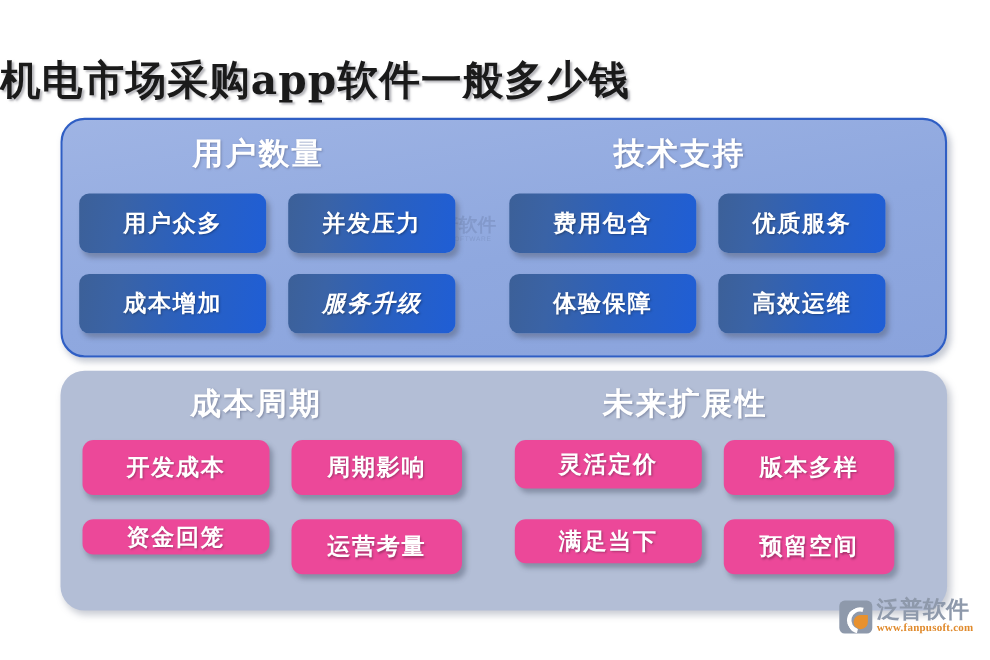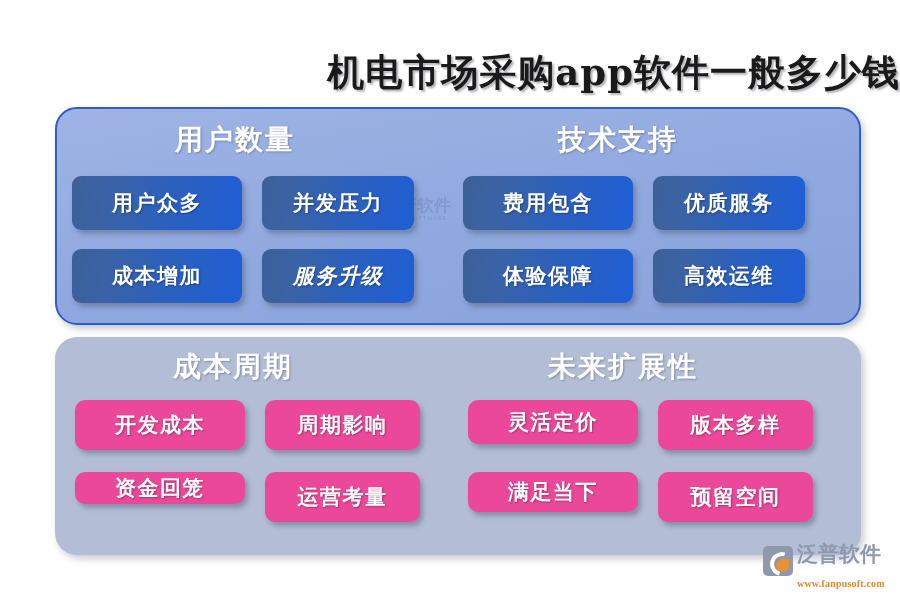--- a/index.html
+++ b/index.html
@@ -21,21 +21,21 @@
     height: 600px;
     background: #ffffff;
   }
 
   
   .page-title {
     position: absolute;
     left: 0;
     top: 48px;
     width: 900px;
-    text-align: right;
+    text-align: left;
     font-family: "DejaVu Serif", "Liberation Serif", serif;
     font-size: 37px;
     font-weight: 700;
     letter-spacing: 1px;
     color: #1a1a1a;
     text-shadow: 2px 2px 2px rgba(120,120,130,0.55);
     white-space: nowrap;
   }
 
   
@@ -231,21 +231,21 @@
     color: #8e99ab;
     font-family: "DejaVu Sans", sans-serif;
     letter-spacing: 0px;
   }
   .brand-en {
     font-size: 10px;
     color: #e08a2c;
     font-family: "Liberation Serif", serif;
     font-weight: 700;
     letter-spacing: 0.2px;
-    margin-top: 14px;
+    margin-top: 2px;
   }
 </style>
 </head>
 <body>
 
 <div id="page">
 
   <div class="page-title">机电市场采购app软件一般多少钱</div>
 
   <div class="panel panel-blue"></div>

